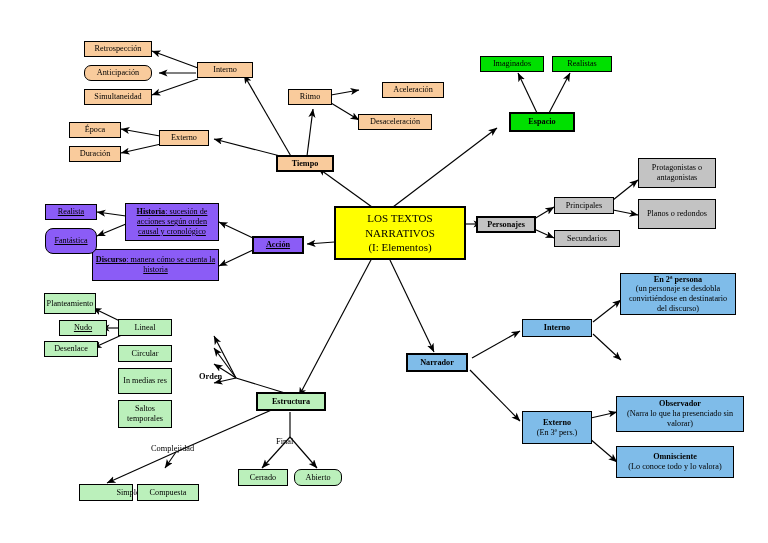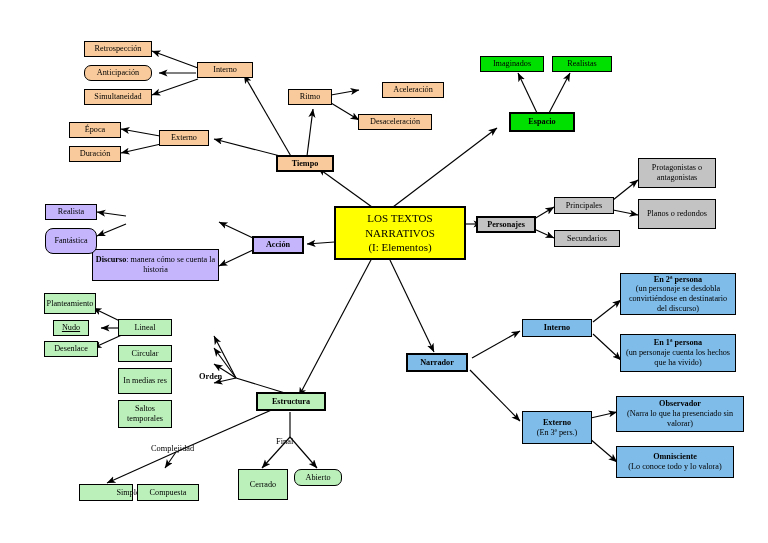--- a/index.html
+++ b/index.html
@@ -11,21 +11,21 @@
   .node{
     position:absolute;box-sizing:border-box;border:1px solid #000;
     display:flex;align-items:center;justify-content:center;text-align:center;
     font-size:8.2px;line-height:1.18;color:#000;padding:1px 2px;
   }
   .node.hub{border-width:2px;font-weight:bold;}
   .node.bold{font-weight:bold;}
   .c-orange{background:#f9cb9c;}
   .c-green{background:#00e000;}
   .c-grey{background:#c3c3c3;}
-  .c-purple{background:#c4b5fd;}
+  .c-purple{background:#8b5cf6;text-decoration:underline;}
   .c-lgreen{background:#bbf0bb;}
   .c-blue{background:#7fbce9;}
   .c-yellow{background:#ffff00;}
   .center{
     font-family:"Liberation Serif", serif;font-weight:normal;font-size:11px;
     line-height:1.32;border:2px solid #000;
   }
   .edge-label{
     position:absolute;font-size:8.4px;color:#000;white-space:nowrap;
   }
@@ -138,67 +138,66 @@
   <div class="node c-green" style="left:552px;top:56px;width:60px;height:16px;">Realistas</div>
 
   <div class="node hub c-grey" style="left:476px;top:216px;width:60px;height:17px;">Personajes</div>
   <div class="node c-grey" style="left:554px;top:197px;width:60px;height:17px;">Principales</div>
   <div class="node c-grey" style="left:554px;top:230px;width:66px;height:17px;">Secundarios</div>
   <div class="node c-grey" style="left:638px;top:158px;width:78px;height:30px;">Protagonistas o antagonistas</div>
   <div class="node c-grey" style="left:638px;top:199px;width:78px;height:30px;">Planos o redondos</div>
 
   <div class="node hub c-purple" style="left:252px;top:236px;width:52px;height:18px;">Acción</div>
 
+  <div class="node c-purple" style="left:125px;top:203px;width:94px;height:38px;">
+    <span><span class="lead">Historia</span><span>: sucesión de acciones según orden causal y cronológico</span></span>
+  </div>
 
   <div class="node c-purple" style="left:92px;top:249px;width:127px;height:32px;">
     <span><span class="lead">Discurso</span><span>: manera cómo se cuenta la historia</span></span>
   </div>
 
   <div class="node c-purple" style="left:45px;top:204px;width:52px;height:16px;">Realista</div>
   <div class="node c-purple" style="left:45px;top:228px;width:52px;height:26px;border-radius:8px;">Fantástica</div>
 
   <div class="node hub c-lgreen" style="left:256px;top:392px;width:70px;height:19px;">Estructura</div>
 
   <div class="edge-label" style="left:199px;top:372px;font-weight:bold;">Orden</div>
   <div class="edge-label" style="left:151px;top:444px;">Complejidad</div>
   <div class="edge-label" style="left:276px;top:437px;">Final</div>
 
   <div class="node c-lgreen" style="left:118px;top:319px;width:54px;height:17px;">Lineal</div>
   <div class="node c-lgreen" style="left:118px;top:345px;width:54px;height:17px;">Circular</div>
   <div class="node c-lgreen" style="left:118px;top:368px;width:54px;height:26px;">In medias res</div>
   <div class="node c-lgreen" style="left:118px;top:400px;width:54px;height:28px;">Saltos temporales</div>
 
   <div class="node c-lgreen" style="left:44px;top:293px;width:52px;height:21px;">Planteamiento</div>
-  <div class="node c-lgreen" style="left:53px;top:320px;width:36px;height:16px;text-decoration:underline;">Nudo</div>
+  <div class="node c-lgreen" style="left:59px;top:320px;width:48px;height:16px;text-decoration:underline;">Nudo</div>
   <div class="node c-lgreen" style="left:44px;top:341px;width:54px;height:16px;">Desenlace</div>
 
   <div class="node c-lgreen" style="left:79px;top:484px;width:54px;height:17px;padding-left:46px;">Simple</div>
   <div class="node c-lgreen" style="left:137px;top:484px;width:62px;height:17px;">Compuesta</div>
 
-  <div class="node c-lgreen" style="left:238px;top:469px;width:50px;height:31px;">Cerrado</div>
+  <div class="node c-lgreen" style="left:238px;top:469px;width:50px;height:17px;">Cerrado</div>
   <div class="node c-lgreen" style="left:294px;top:469px;width:48px;height:17px;border-radius:7px;">Abierto</div>
 
   <div class="node hub c-blue" style="left:406px;top:353px;width:62px;height:19px;">Narrador</div>
 
   <div class="node bold c-blue" style="left:522px;top:319px;width:70px;height:18px;">Interno</div>
 
   <div class="node bold c-blue" style="left:522px;top:411px;width:70px;height:33px;flex-direction:column;">
     <span class="txt">Externo</span>
     <span class="txt" style="font-weight:normal;">(En 3ª pers.)</span>
   </div>
 
   <div class="node c-blue" style="left:620px;top:273px;width:116px;height:42px;flex-direction:column;">
     <span class="txt lead">En 2ª persona</span>
     <span class="txt">(un personaje se desdobla convirtiéndose en destinatario del discurso)</span>
   </div>
 
-  <div class="node c-blue" style="left:620px;top:334px;width:116px;height:38px;flex-direction:column;">
-    <span class="txt lead">En 1ª persona</span>
-    <span class="txt">(un personaje cuenta los hechos que ha vivido)</span>
-  </div>
 
   <div class="node c-blue" style="left:616px;top:396px;width:128px;height:36px;flex-direction:column;">
     <span class="txt lead">Observador</span>
     <span class="txt">(Narra lo que ha presenciado sin valorar)</span>
   </div>
 
   <div class="node c-blue" style="left:616px;top:446px;width:118px;height:32px;flex-direction:column;">
     <span class="txt lead">Omnisciente</span>
     <span class="txt">(Lo conoce todo y lo valora)</span>
   </div>

